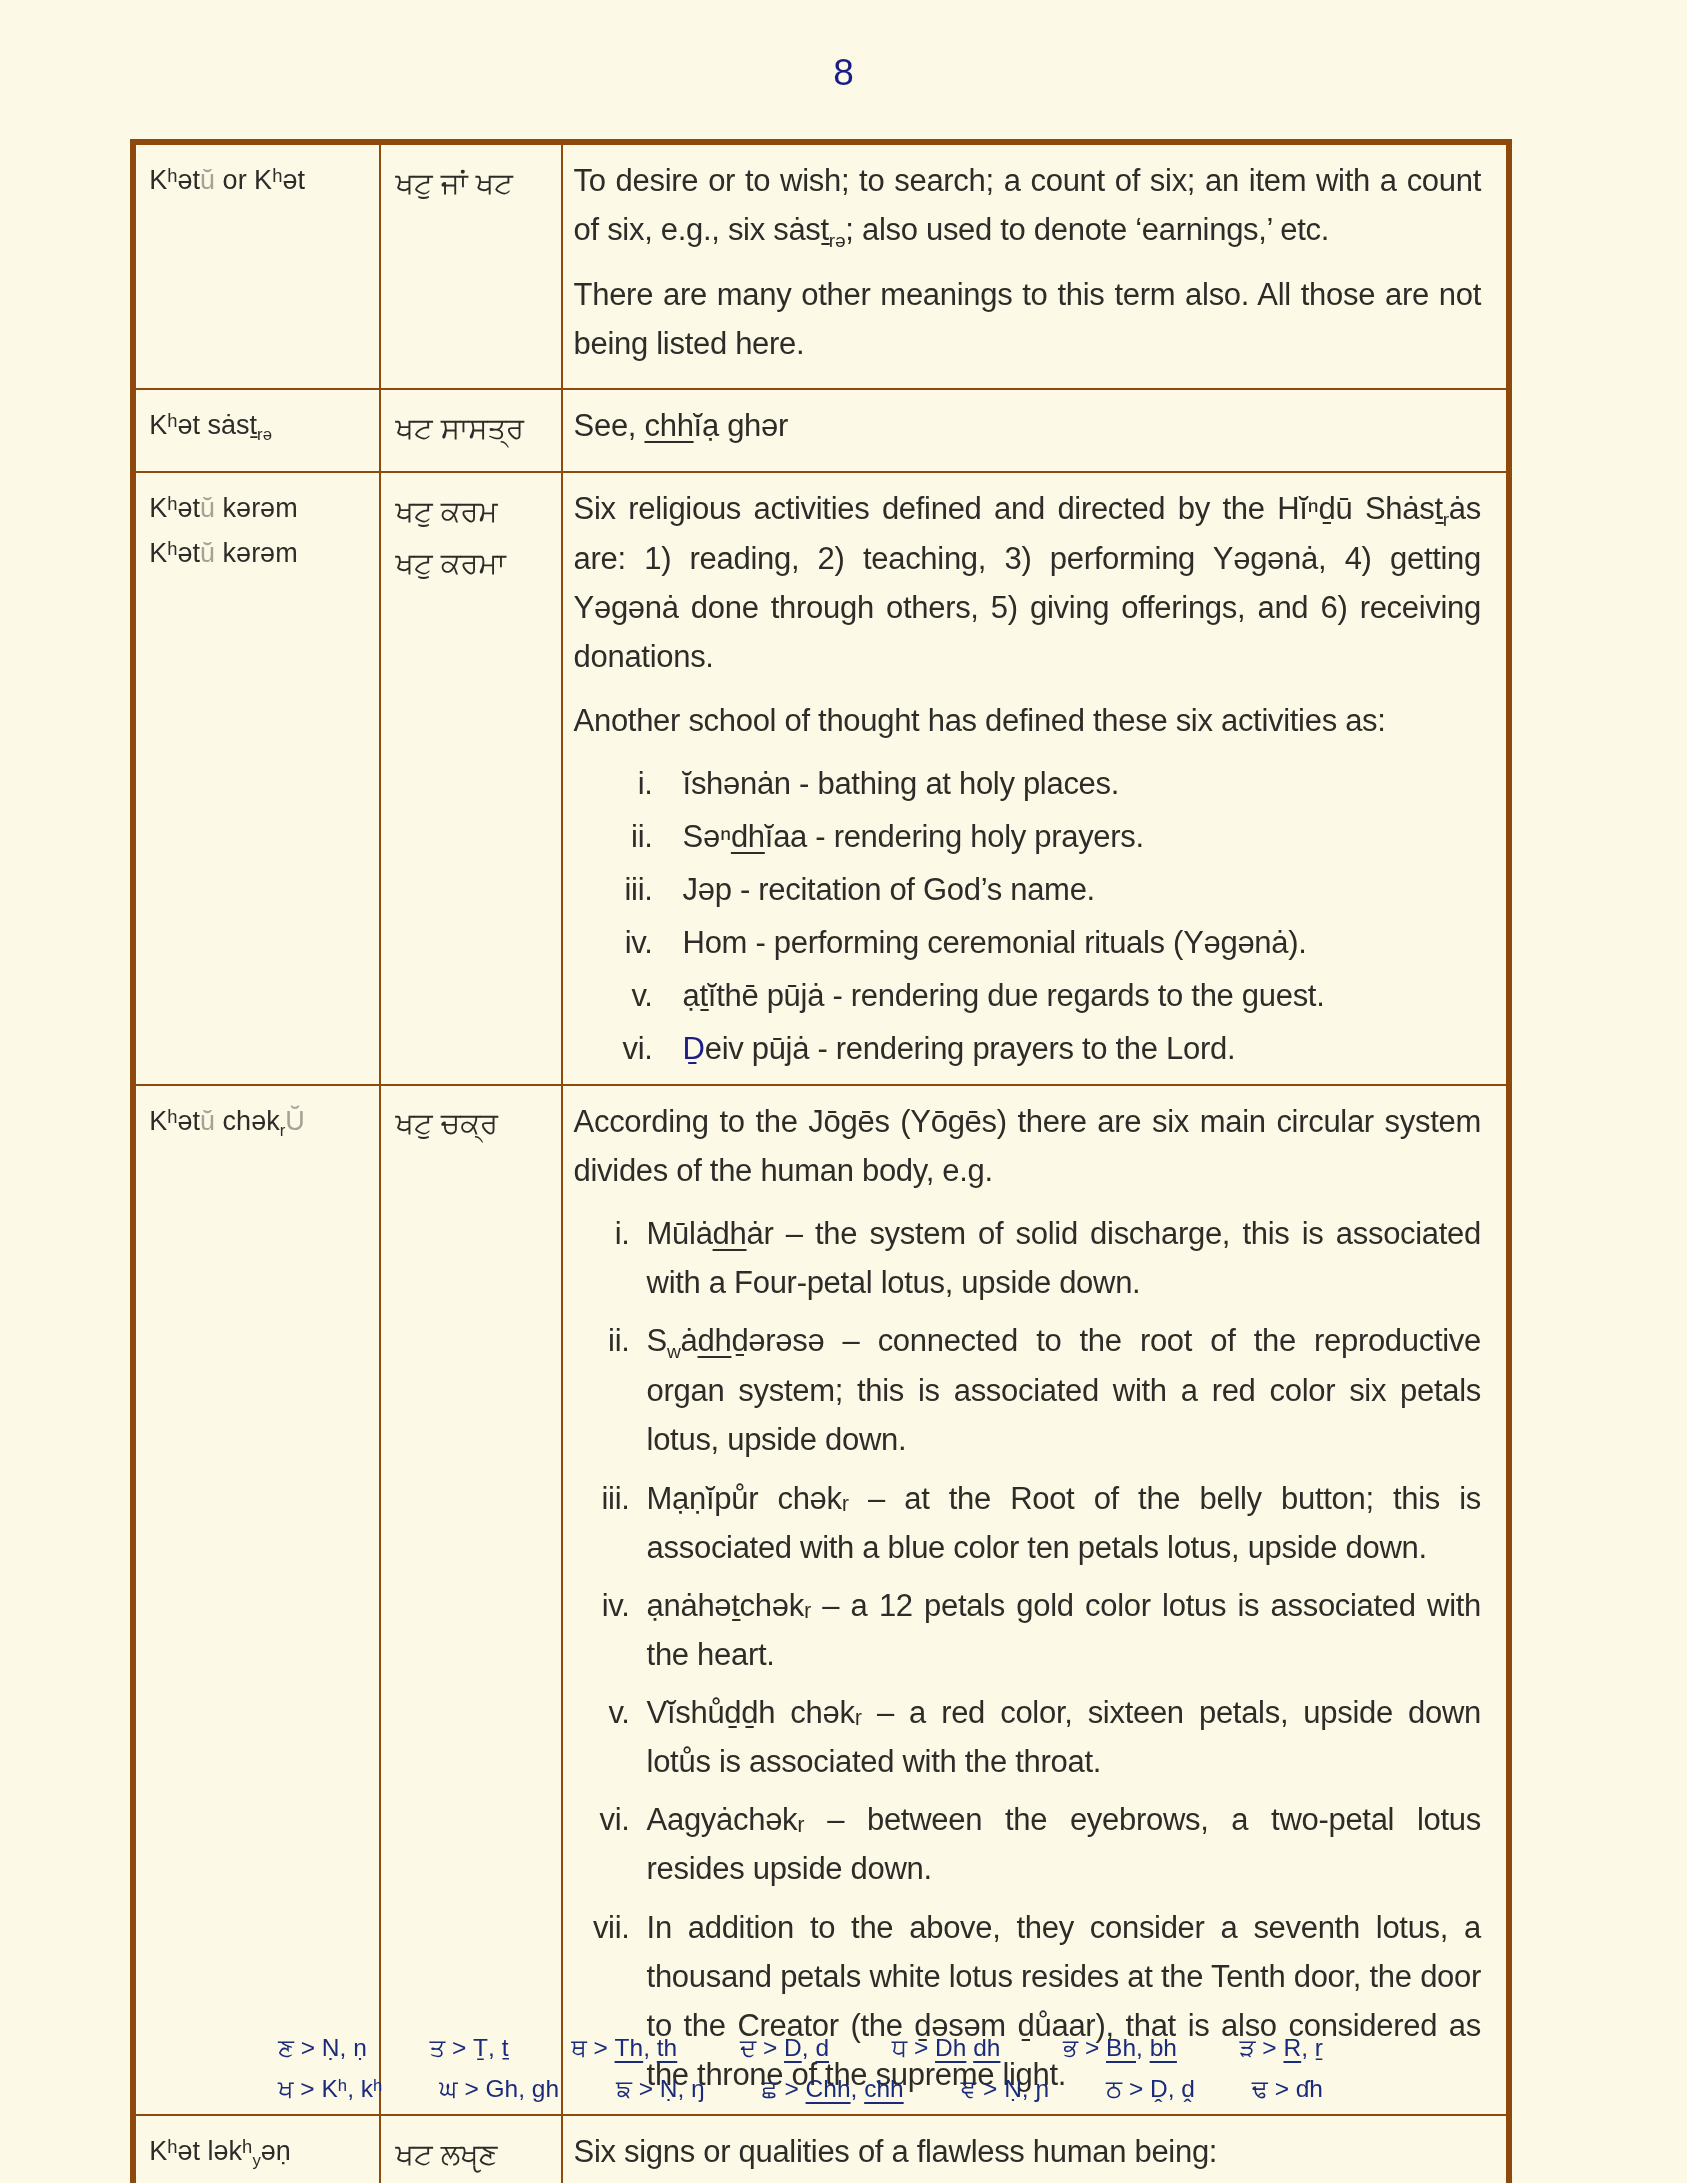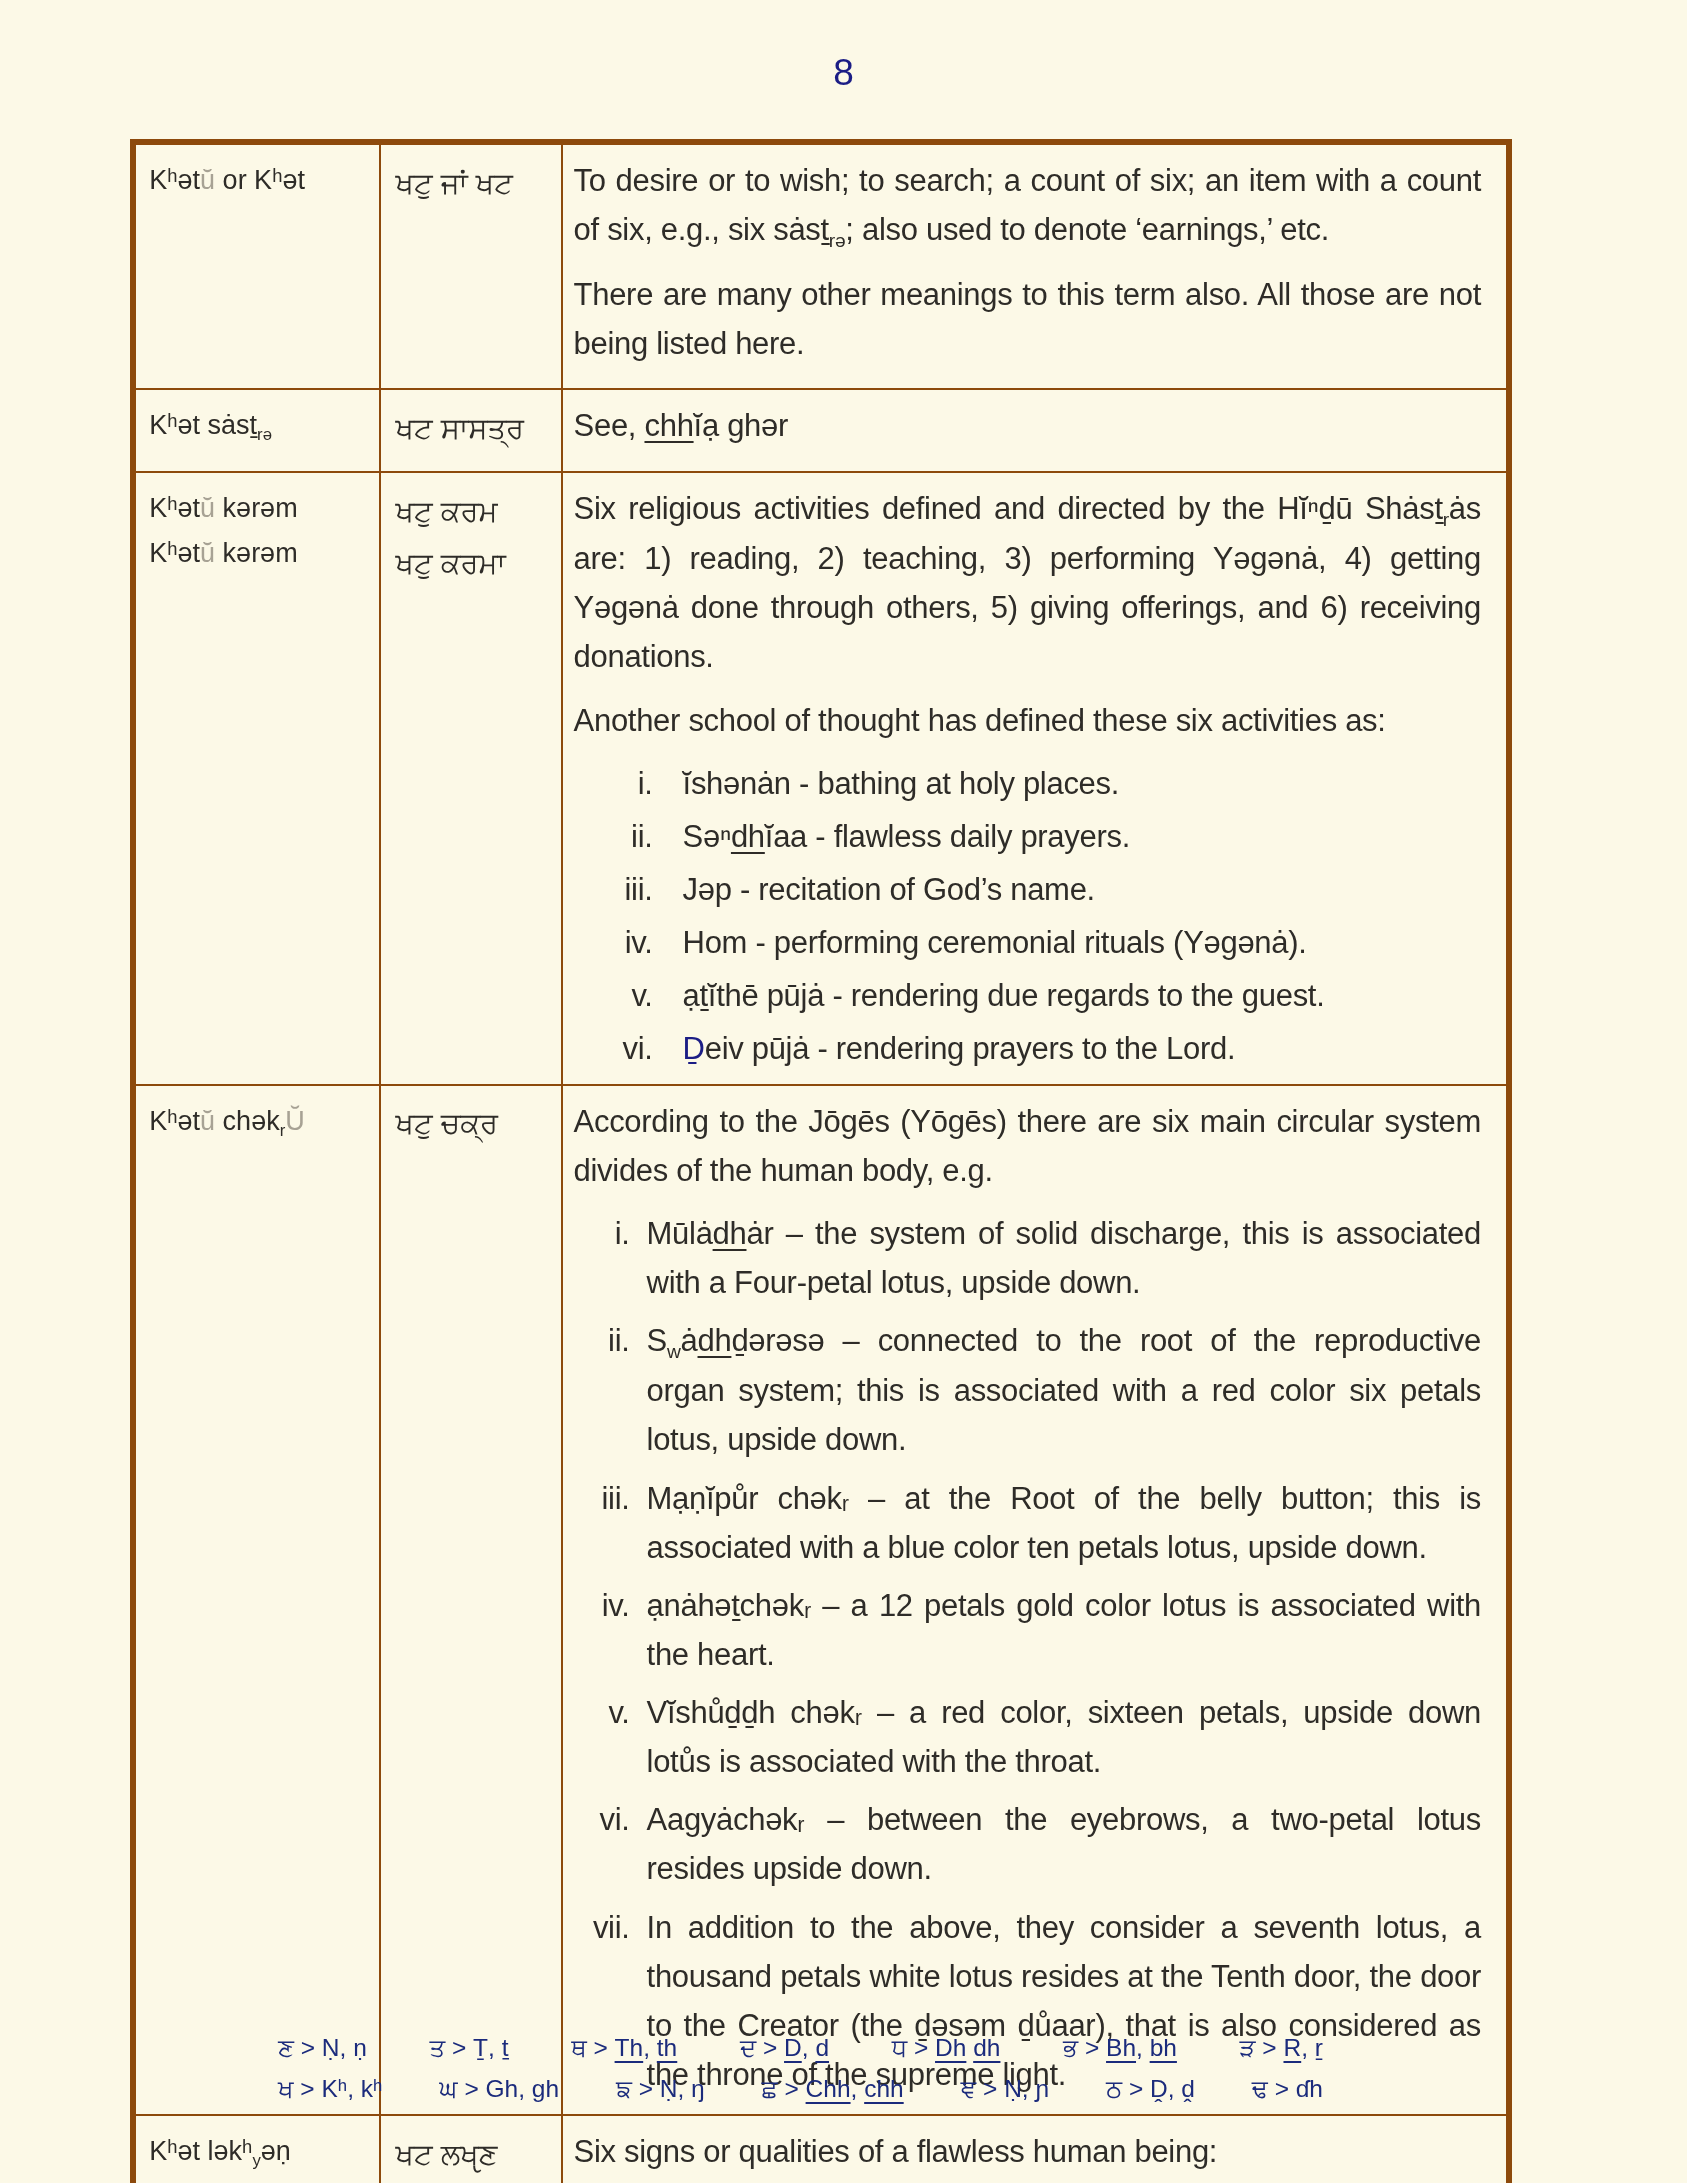--- a/index.html
+++ b/index.html
@@ -94,21 +94,21 @@
         <td class="def-cell">
           <div class="para"><span>Six religious activities defined and directed by the Hĭⁿḏū Shȧsṯ</span><span class="sub">r</span><span>ȧs are: 1) reading, 2) teaching, 3) performing Yəgənȧ, 4) getting Yəgənȧ done through others, 5) giving offerings, and 6) receiving donations.</span></div>
           <div class="para"><span>Another school of thought has defined these six activities as:</span></div>
           <div class="list-a">
             <div class="item">
               <span class="num">i.</span>
               <span class="body"><span>ĭshənȧn - bathing at holy places.</span></span>
             </div>
             <div class="item">
               <span class="num">ii.</span>
-              <span class="body"><span>Səⁿ</span><span class="ul">dh</span><span>ĭaa - flawless daily prayers.</span></span>
+              <span class="body"><span>Səⁿ</span><span class="ul">dh</span><span>ĭaa - rendering holy prayers.</span></span>
             </div>
             <div class="item">
               <span class="num">iii.</span>
               <span class="body"><span>Jəp - recitation of God’s name.</span></span>
             </div>
             <div class="item">
               <span class="num">iv.</span>
               <span class="body"><span>Hom - performing ceremonial rituals (Yəgənȧ).</span></span>
             </div>
             <div class="item">

